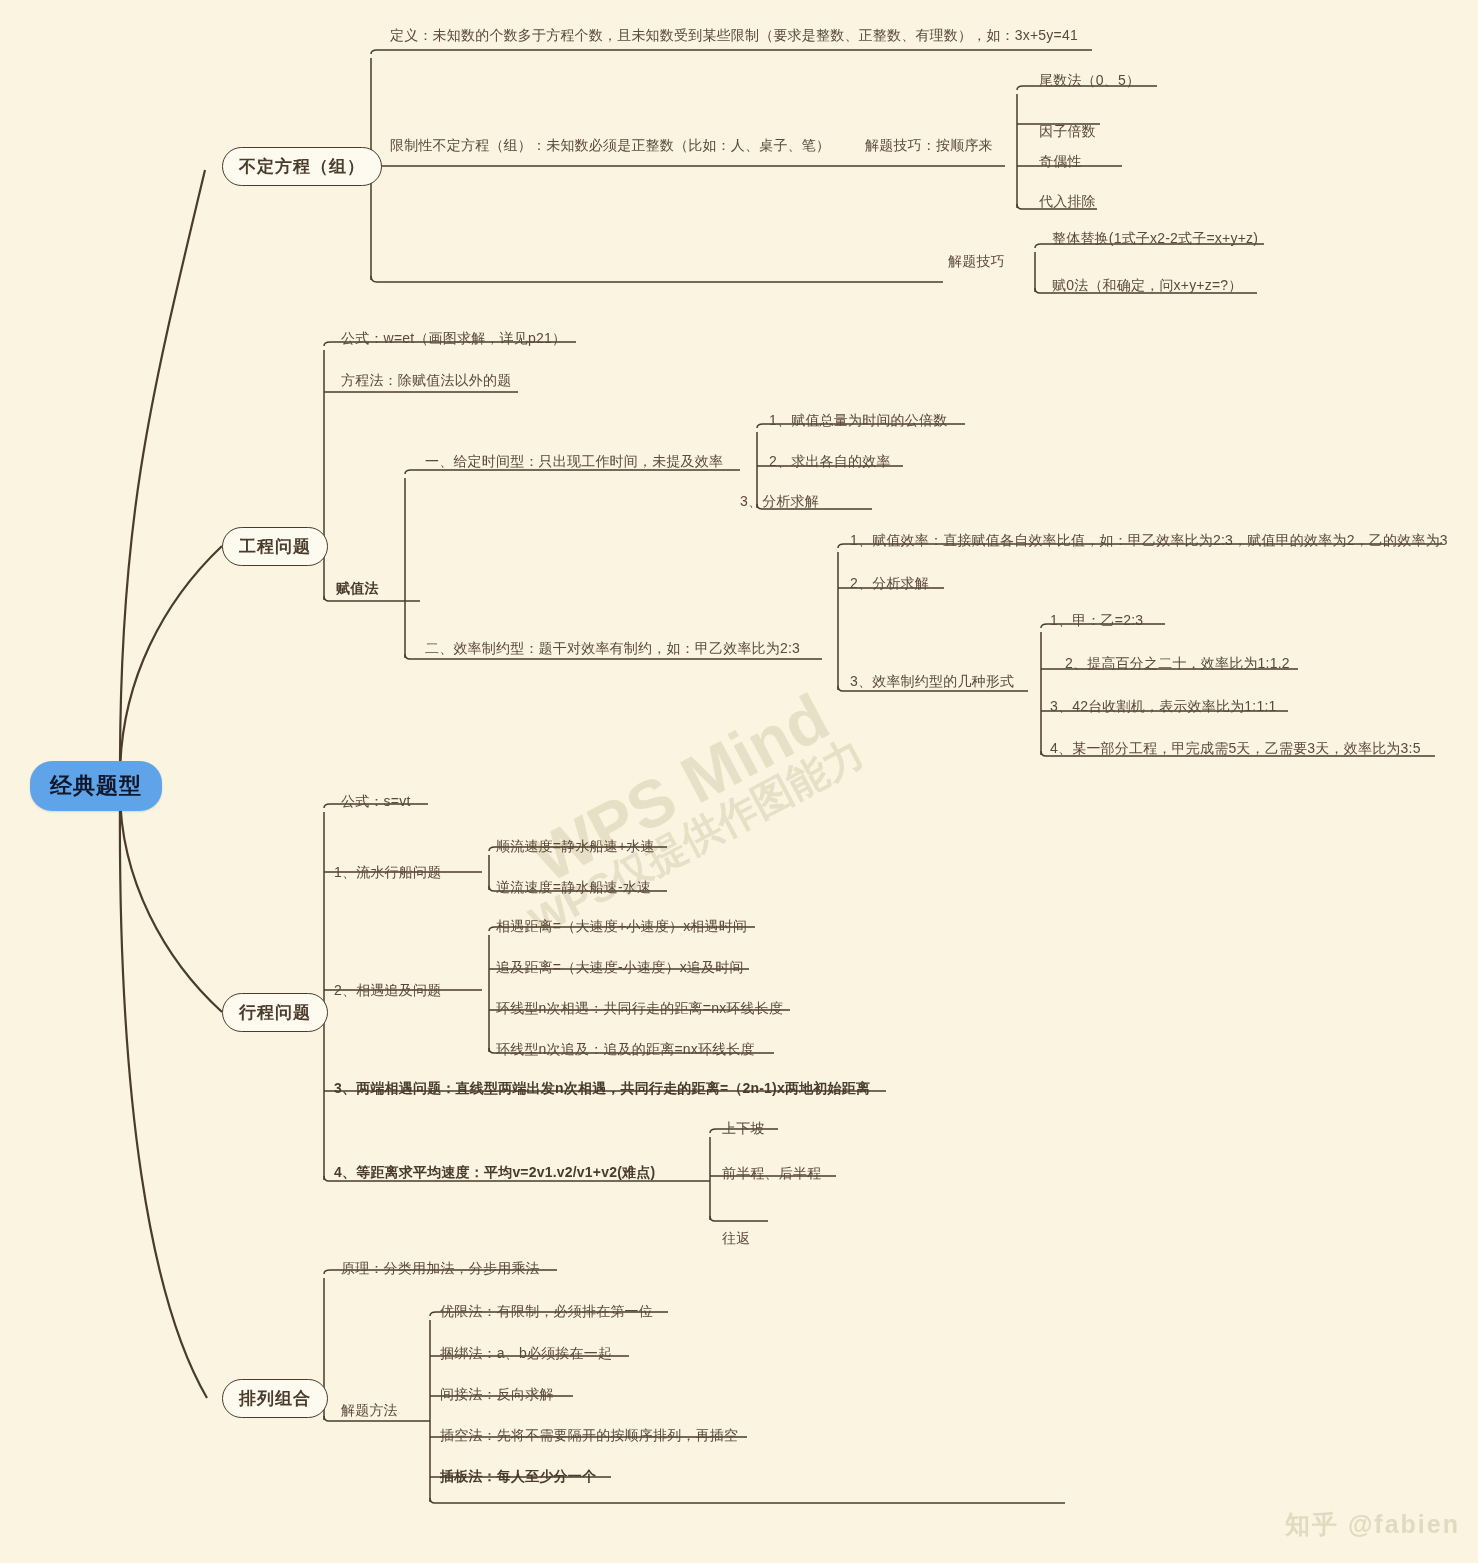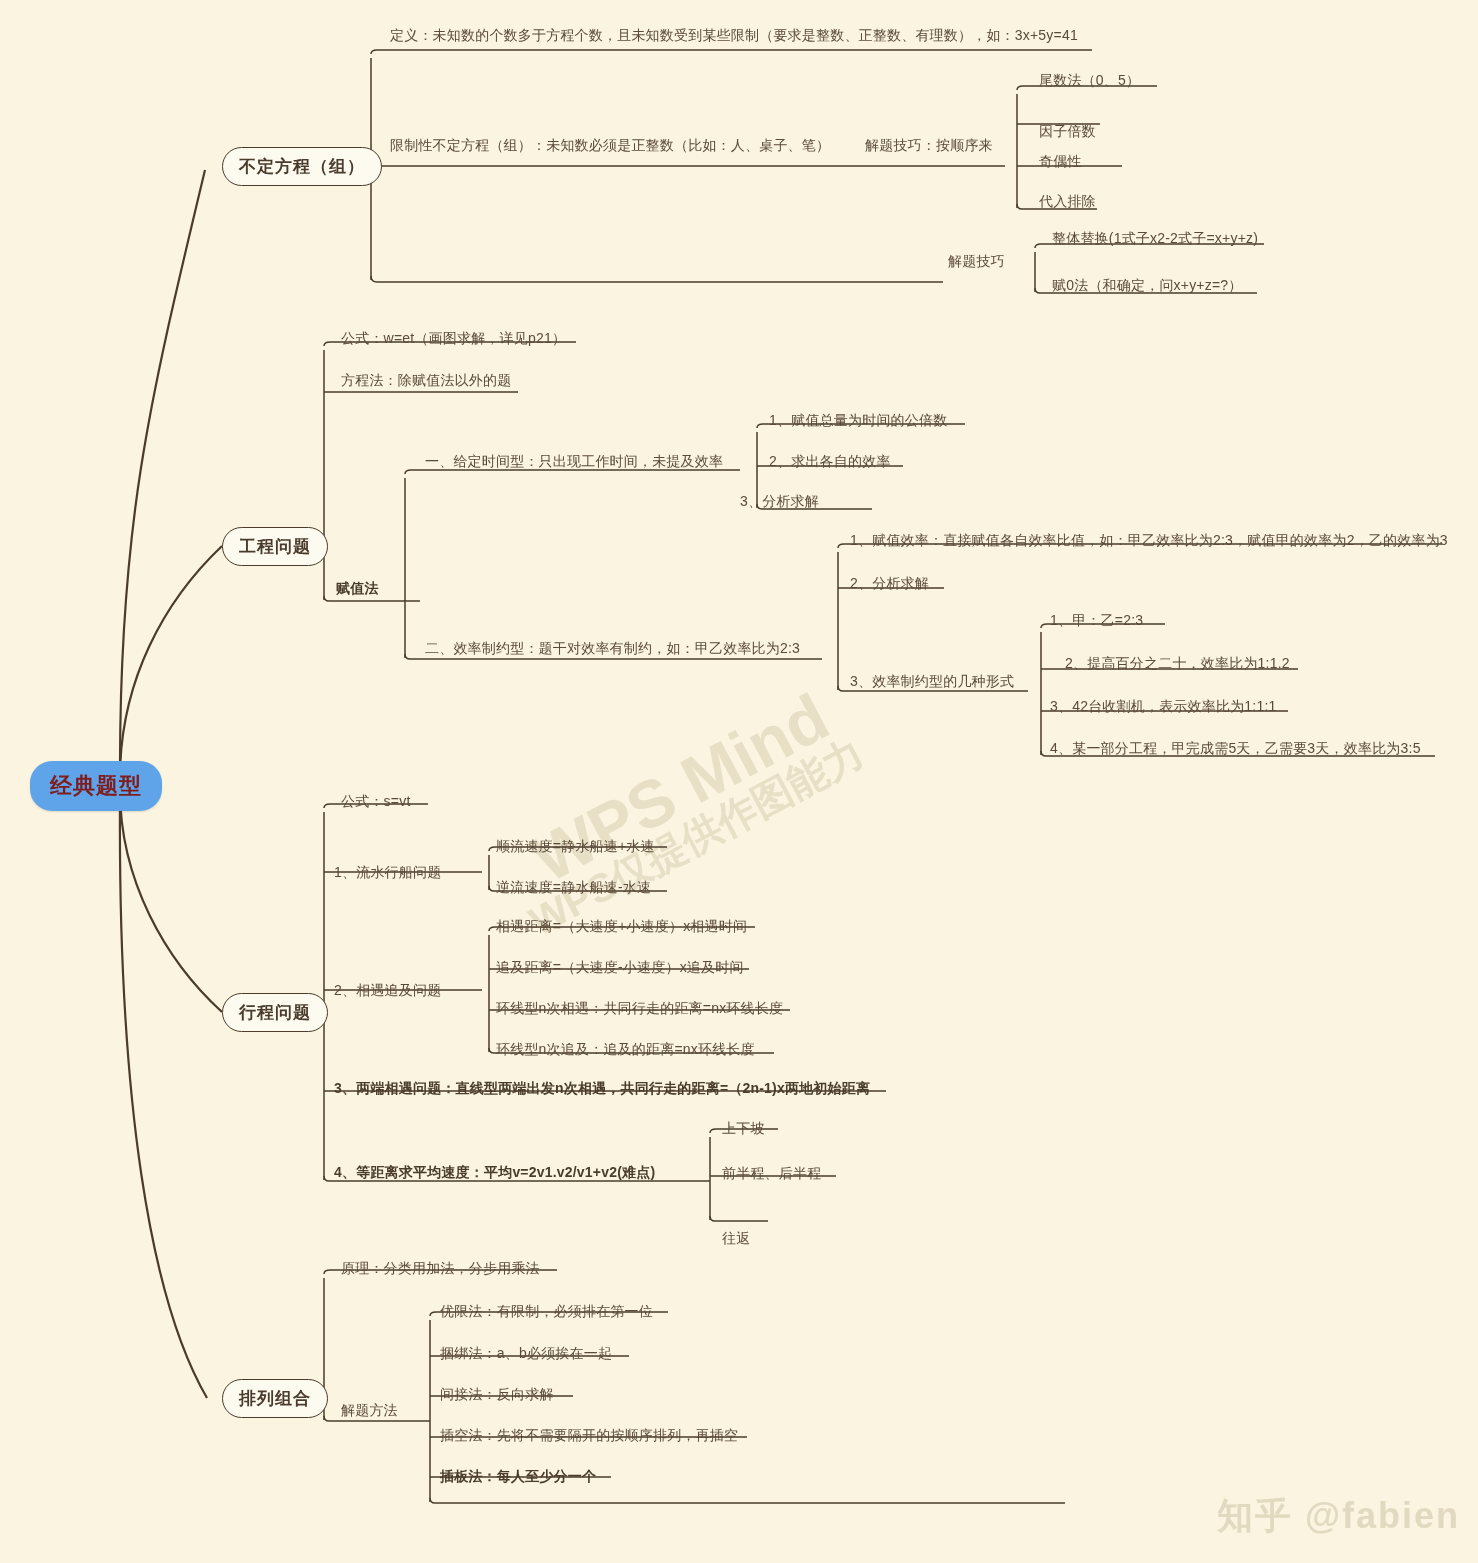--- a/index.html
+++ b/index.html
@@ -17,21 +17,21 @@
     white-space:nowrap;
     color:#5b4a38;
     font-size:14px;
     line-height:1.25;
     letter-spacing:.2px;
   }
   .node.bold{font-weight:bold;color:#4a3c2c;}
   .root{
     position:absolute;
     background:#5fa3e8;
-    color:#7f1d1d;
+    color:#0f172a;
     font-size:22px;
     font-weight:bold;
     border-radius:22px;
     padding:10px 20px;
     letter-spacing:1px;
     box-shadow:0 1px 2px rgba(0,0,0,.12);
   }
   .branch{
     position:absolute;
     background:#fdfaf0;
@@ -52,21 +52,21 @@
     transform-origin:left top;
     pointer-events:none;
     user-select:none;
     white-space:nowrap;
   }
   .watermark.sub{font-size:40px;}
   .sig{
     position:absolute;
     right:18px;bottom:22px;
     color:#e2dac0;
-    font-size:36px;
+    font-size:25px;
     letter-spacing:2px;
     font-weight:bold;
     white-space:nowrap;
     text-align:center;
   }
 </style>
 </head>
 <body>
 
 <div id="canvas">

